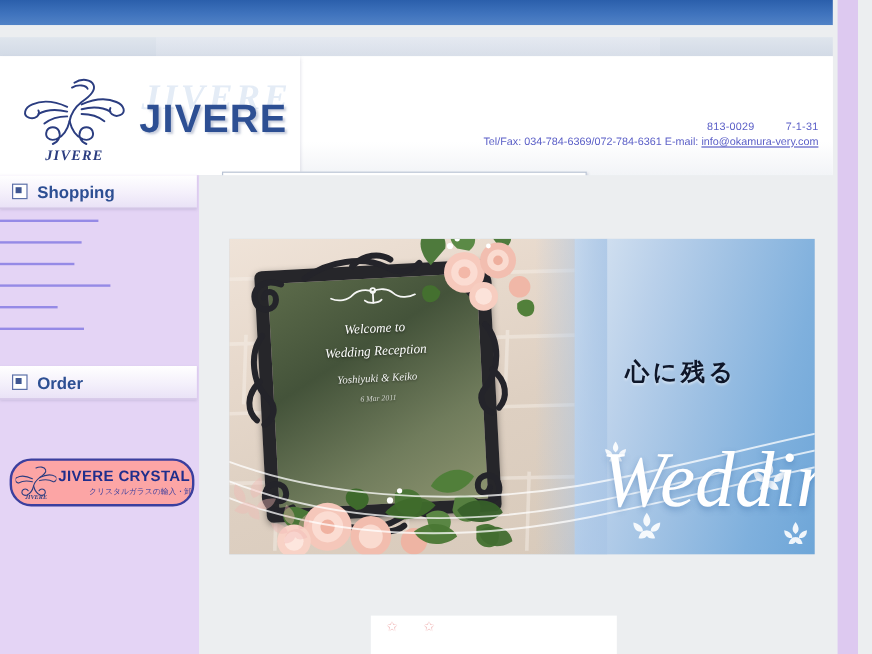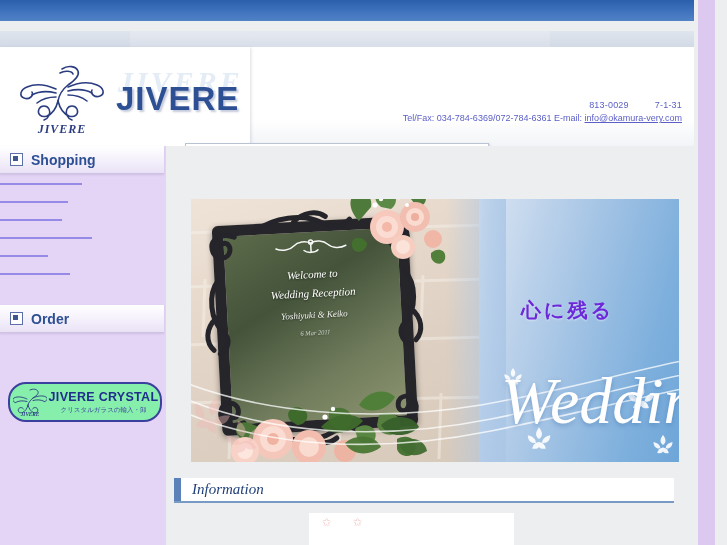--- a/index.html
+++ b/index.html
@@ -123,32 +123,33 @@
   .sub-links{padding:9px 0 8px 0;}
   .sub-link{
     display:block;height:10px;margin-bottom:8px;
   }
   .sub-link i{
     display:block;height:2px;background:#7b72e0;opacity:.75;
   }
 
   .banner{
     position:absolute;left:8px;top:236px;width:150px;height:36px;
-    background:#86efac;border:2px solid #3b3f9e;border-radius:18px;
+    background:#fca5a5;border:2px solid #3b3f9e;border-radius:18px;
     display:flex;align-items:center;overflow:hidden;
   }
   .banner-mark{width:34px;height:30px;margin-left:3px;flex:none;}
   .banner-txt{flex:1;text-align:center;line-height:1;}
   .banner-main{
     color:#1f2e8c;font-size:12.5px;font-weight:700;letter-spacing:.3px;
     font-family:"Liberation Sans",sans-serif;
   }
   .banner-sub{
     color:#3b3f9e;font-size:6.5px;margin-top:3px;
     font-family:"DejaVu Sans",sans-serif;
+    text-align:right;
   }
 
   
   .main{
     position:absolute;left:166px;top:99px;width:528px;height:399px;
     background:#eceef0;
   }
   .hero{
     position:absolute;left:25px;top:53px;width:488px;height:263px;
     overflow:hidden;background:#cfd9e6;
@@ -187,21 +188,21 @@
   .hero-blue{
     position:absolute;left:288px;top:0;width:200px;height:263px;
     background:linear-gradient(105deg,#dbe6f2 0%,#b9d0ea 28%,#9dc0e3 52%,#7fb0dd 78%,#6ea6d8 100%);
   }
   .hero-blue-soft{
     position:absolute;left:255px;top:0;width:60px;height:263px;
     background:linear-gradient(90deg,rgba(180,205,232,0) 0%,rgba(170,198,230,.85) 100%);
   }
   .hero-jp{
     position:absolute;left:330px;top:98px;
-    color:#6d28d9;font-size:20px;font-weight:700;letter-spacing:3px;
+    color:#0f172a;font-size:20px;font-weight:700;letter-spacing:3px;
     font-family:"DejaVu Sans",sans-serif;
     text-shadow:0 1px 2px rgba(255,255,255,.5);
   }
   .hero-wed{
     position:absolute;left:310px;top:128px;
     color:#ffffff;font-size:66px;font-style:italic;
     font-family:"Liberation Serif",serif;
     text-shadow:0 2px 5px rgba(60,110,170,.45);
     margin-top:36px;
   }
@@ -537,24 +538,20 @@
               <path d="M-5.3 7.3 C-1 8.3 1 6.1 0.5 2.6 C-2.4 1.8 -4.3 3.8 -5.3 7.3Z"></path>
               <path d="M-8.6 -2.8 C-8.6 1.6 -6 3.6 -2.5 3 C-2.4 0 -5 -2 -8.6 -2.8Z"></path>
             </g>
           </g>
         </svg>
 
         <div class="hero-jp">心に残る</div>
         <div class="hero-wed">Wedding</div>
       </div>
 
-      <div class="info-head">
-        <span class="info-bar"></span>
-        <span class="info-title">Information</span>
-      </div>
 
       <div class="info-body">
         <span class="star s1">✩</span>
         <span class="star s2">✩</span>
       </div>
 
     </div>
   </div>
 </div>
 

